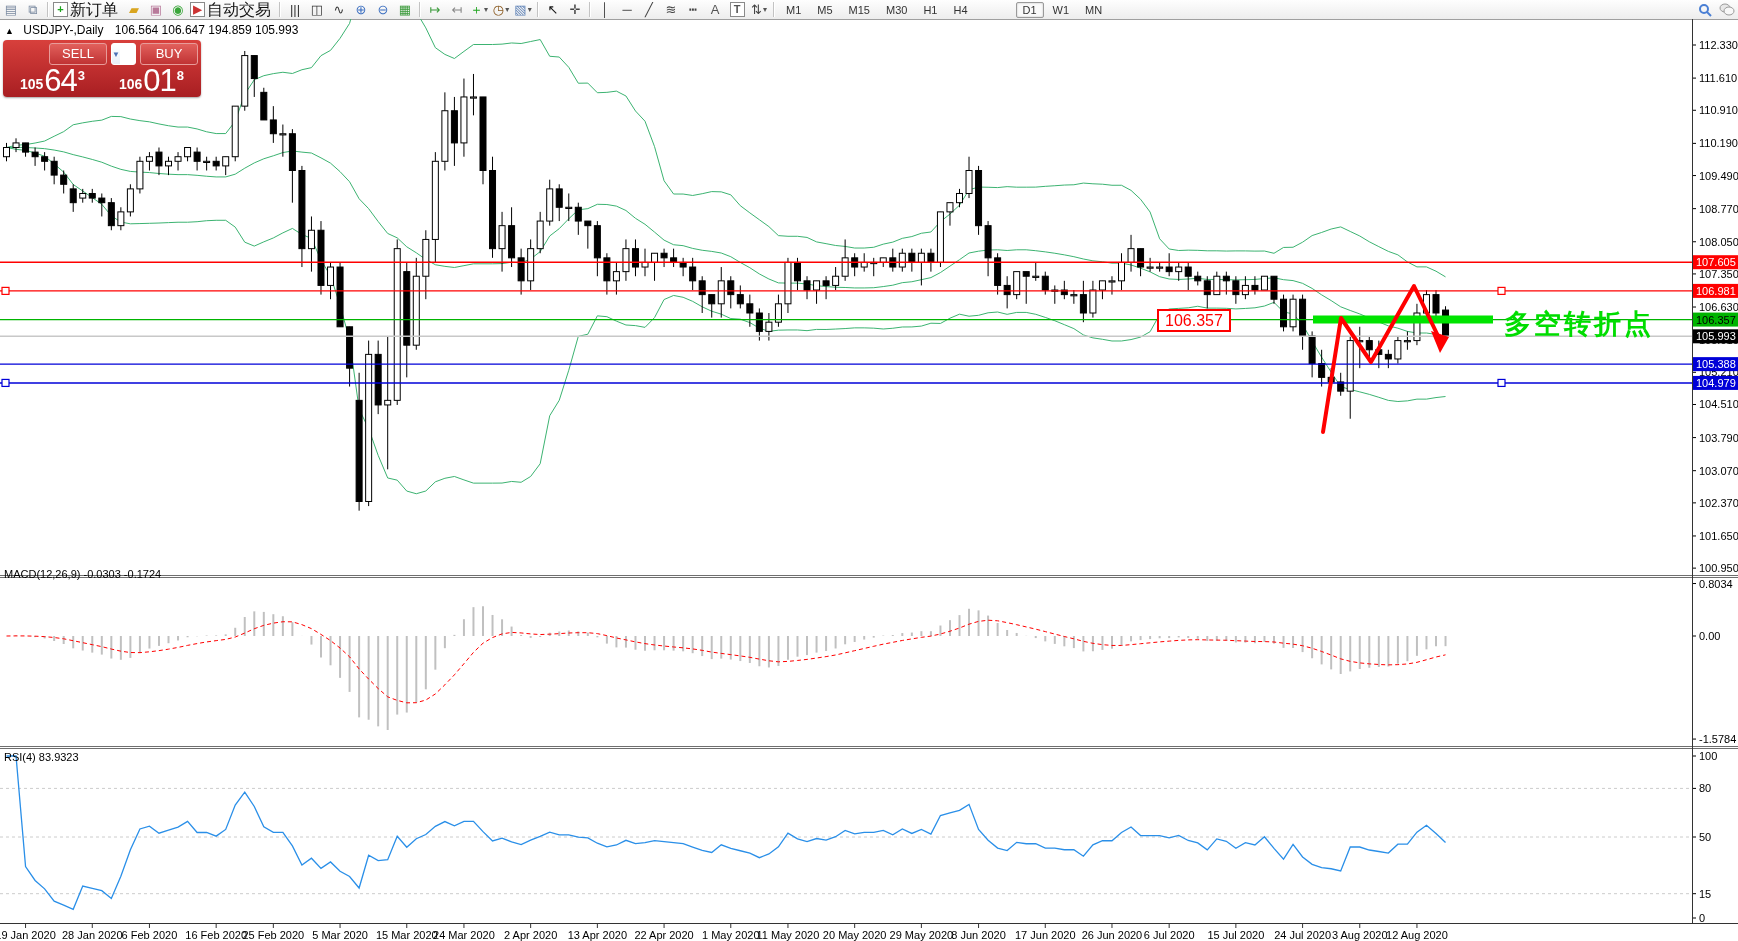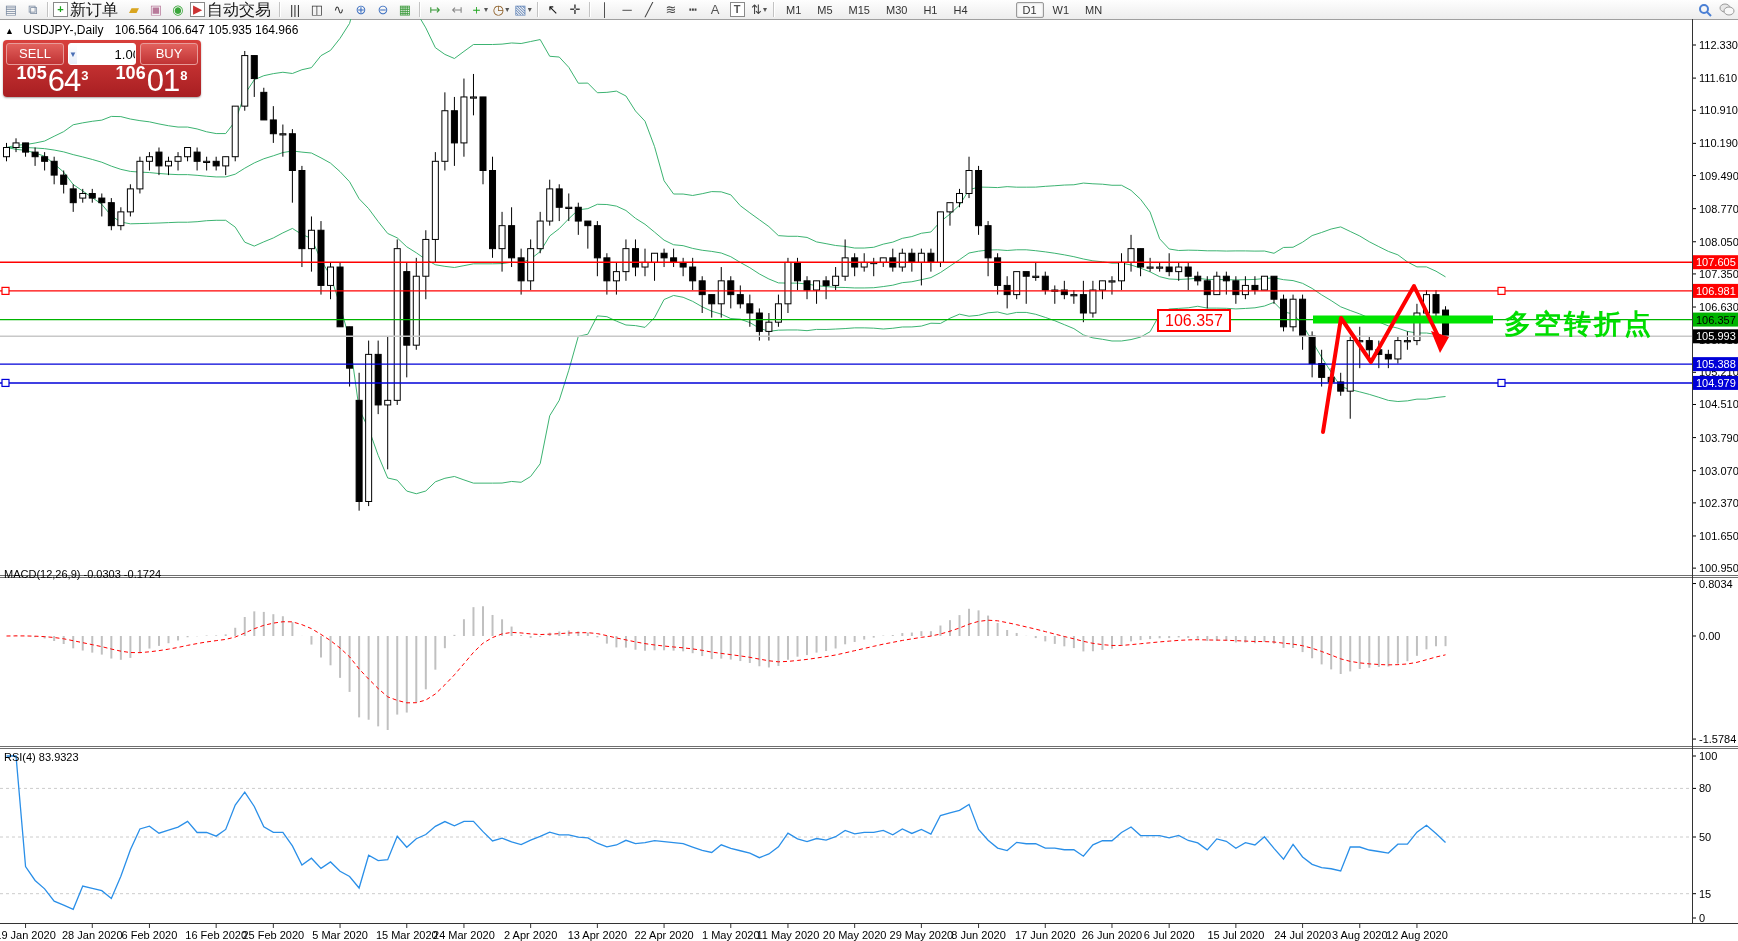--- a/index.html
+++ b/index.html
@@ -16,30 +16,30 @@
   .tb-sep{width:1px;height:15px;background:#c3c3c3;border-right:1px solid #fff;margin:0 3px;}
   .tb-caret{font-size:8px;color:#555;margin-left:1px;}
   .tb-spacer{flex:1;}
   .tf-btn{padding:1px 6px;margin:0 1px;font-size:11px;color:#333;border:1px solid transparent;border-radius:2px;}
   .tf-btn.active{background:#fafafa;border:1px solid #9a9a9a;box-shadow:inset 0 0 2px #bbb;margin-left:40px;}
   
   .chart-title{position:absolute;left:5px;top:23px;font-size:12px;color:#000;white-space:nowrap;}
   .chart-title .tri{font-size:9px;margin-right:6px;}
   .trade-panel{position:absolute;left:3px;top:40px;width:198px;height:57px;border-radius:4px;
     background:linear-gradient(#d8403c,#a81e22);box-shadow:0 1px 2px rgba(0,0,0,.35);color:#fff;}
-  .tp-row1{display:flex;align-items:center;height:24px;padding:2px 3px 0 3px;}
+  .tp-row1{display:flex;align-items:center;height:24px;padding:2px 3px 0 18px;margin-left:28px;}
   .tp-btn{flex:0 0 56px;height:20px;line-height:20px;text-align:center;font-size:13px;color:#fff;
     background:linear-gradient(#e2605c,#c03334);border:1px solid #e89b99;border-radius:3px;}
   .tp-vol{flex:1;display:flex;align-items:center;height:20px;margin:0 4px;background:#fff;border-radius:3px;overflow:hidden;border:1px solid #fff;}
   .tp-spin{width:15px;height:100%;background:linear-gradient(#fff,#e8eef8);color:#4a6fb5;font-size:8px;
     display:flex;align-items:center;justify-content:center;border:0;}
   .tp-vol input{flex:1;border:0;outline:0;text-align:right;font-size:13px;color:#000;width:60px;padding:0 3px;font-family:"Liberation Sans",sans-serif;}
   .tp-row2{display:flex;height:30px;}
   .tp-price{flex:1;display:flex;align-items:flex-end;justify-content:center;padding-bottom:1px;}
-  .tp-small{font-size:18px;font-weight:bold;margin:0 1px 11px 0;}
+  .tp-small{font-size:14px;font-weight:bold;margin:0 1px 3px 0;}
   .tp-big{font-size:31px;font-weight:400;line-height:28px;letter-spacing:-1px;}
   .tp-sup{font-size:13px;font-weight:bold;margin:0 0 12px 1px;}
   .pane-label{position:absolute;font-size:11px;color:#000;white-space:nowrap;}
   .price-callout{position:absolute;left:1157px;top:309px;border:2px solid #f00;color:#f00;background:#fff;
     font-size:16px;padding:0 6px;line-height:19px;}
   .annotation{position:absolute;left:1504px;top:306px;font-size:27px;font-weight:bold;color:#00dd00;
     letter-spacing:3px;white-space:nowrap;}
   svg text{font-family:"Liberation Sans",sans-serif;}
 </style>
 </head>
@@ -765,21 +765,21 @@
     <text x="1302.58" y="920" font-size="11" fill="#000" text-anchor="middle">24 Jul 2020</text>
     <line x1="1359.76" y1="905" x2="1359.76" y2="909" stroke="#333"></line>
     <text x="1359.76" y="920" font-size="11" fill="#000" text-anchor="middle">3 Aug 2020</text>
     <line x1="1416.9399999999998" y1="905" x2="1416.9399999999998" y2="909" stroke="#333"></line>
     <text x="1416.9399999999998" y="920" font-size="11" fill="#000" text-anchor="middle">12 Aug 2020</text>
   </svg>
 
 <div class="chart-title">
   <span class="tri">▲</span>
   <span>USDJPY-,Daily</span>
-  <span style="margin-left:8px">106.564 106.647 105.935 164.966</span>
+  <span style="margin-left:8px">106.564 106.647 194.859 105.993</span>
 </div>
 
 <div class="trade-panel">
   <div class="tp-row1">
     <div class="tp-btn">SELL</div>
     <div class="tp-vol">
       <div class="tp-spin">▼</div>
       <input value="1.00" style="">
 
     </div>

